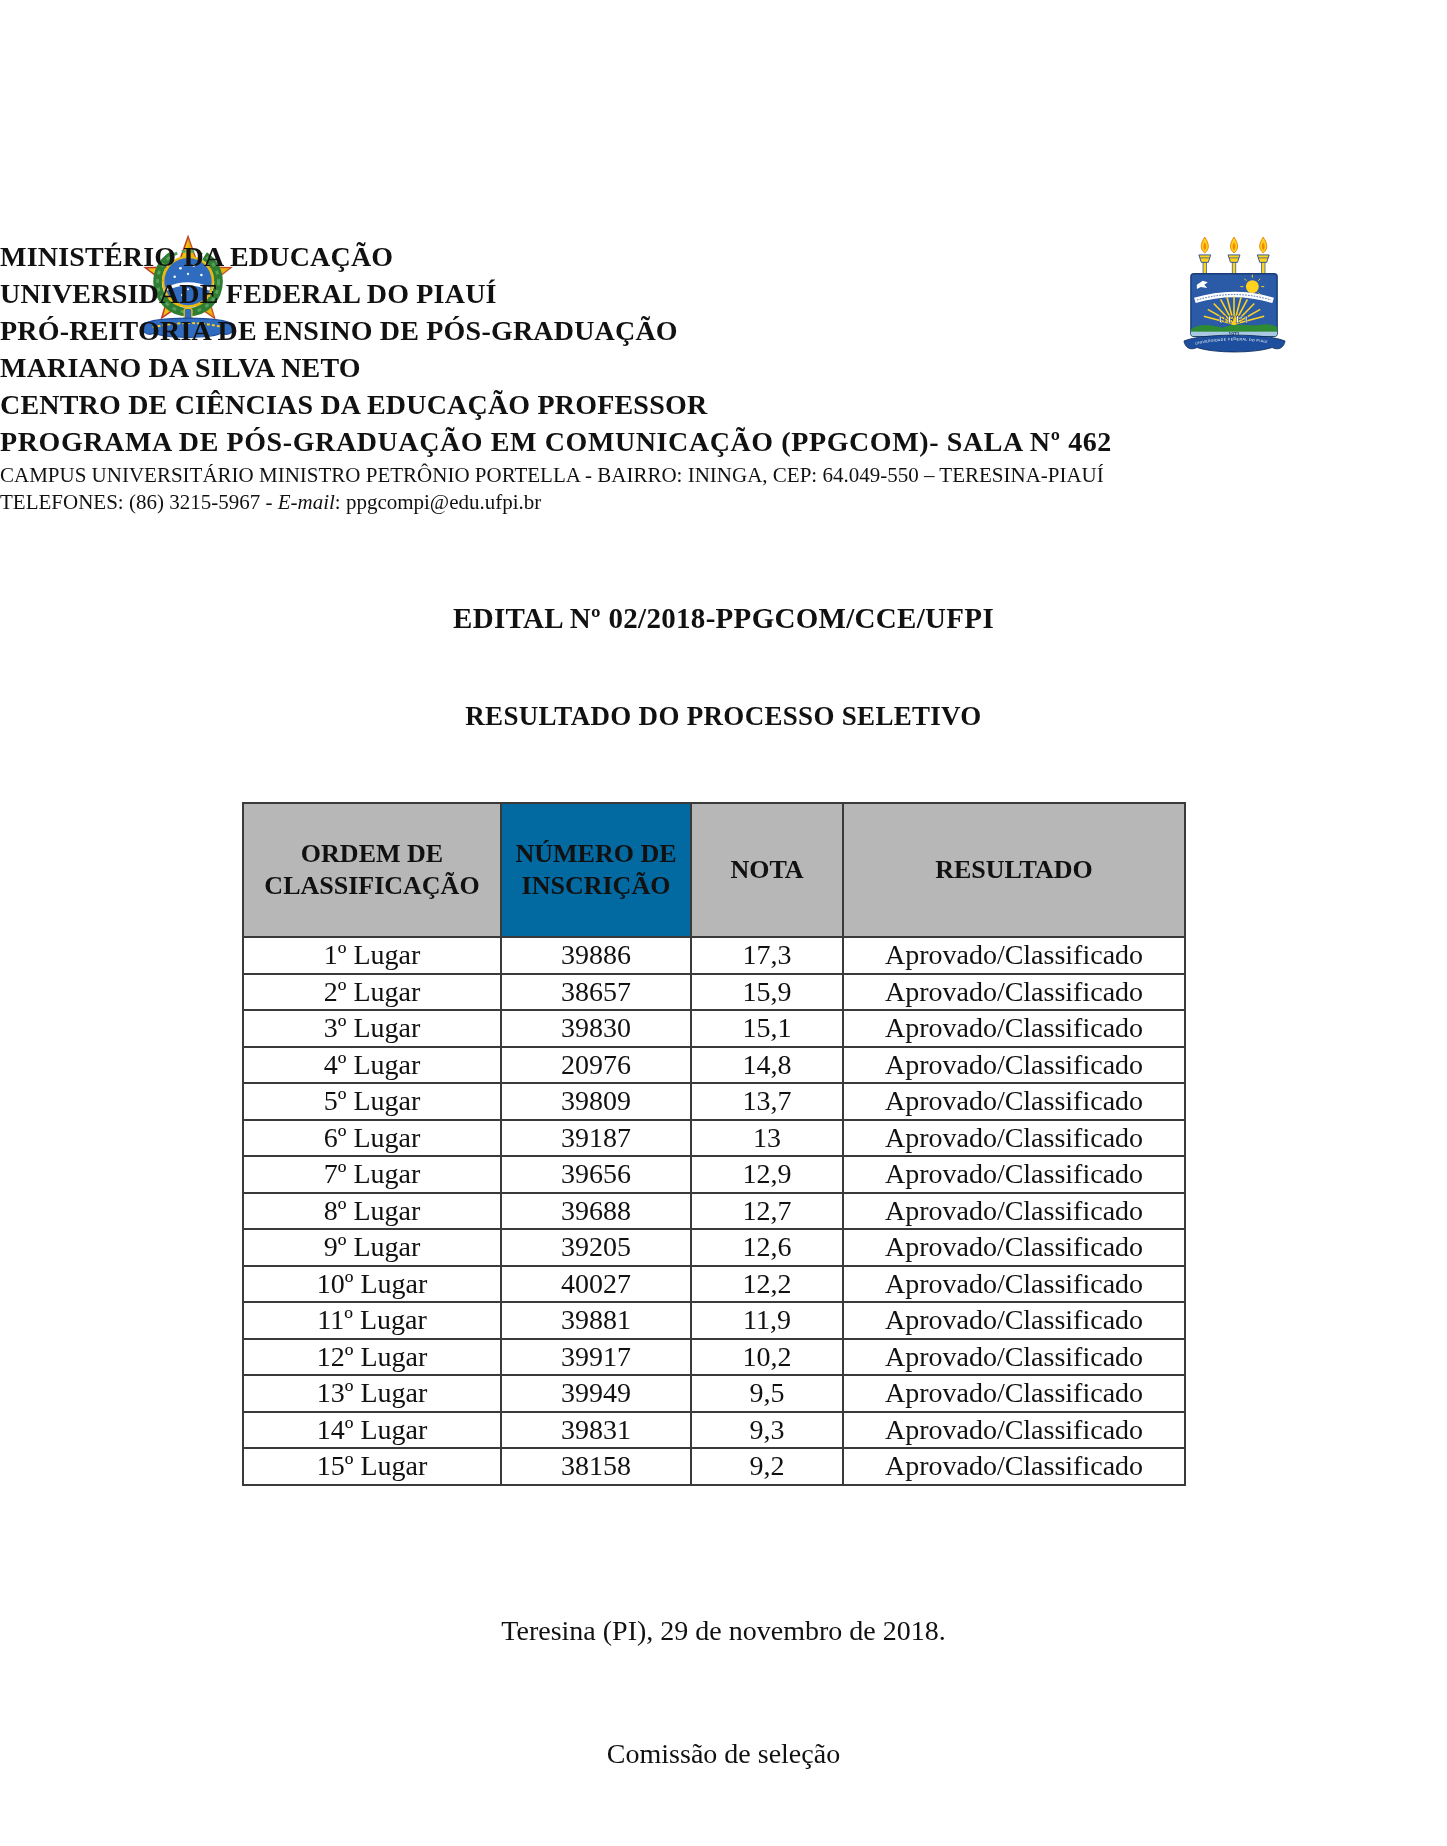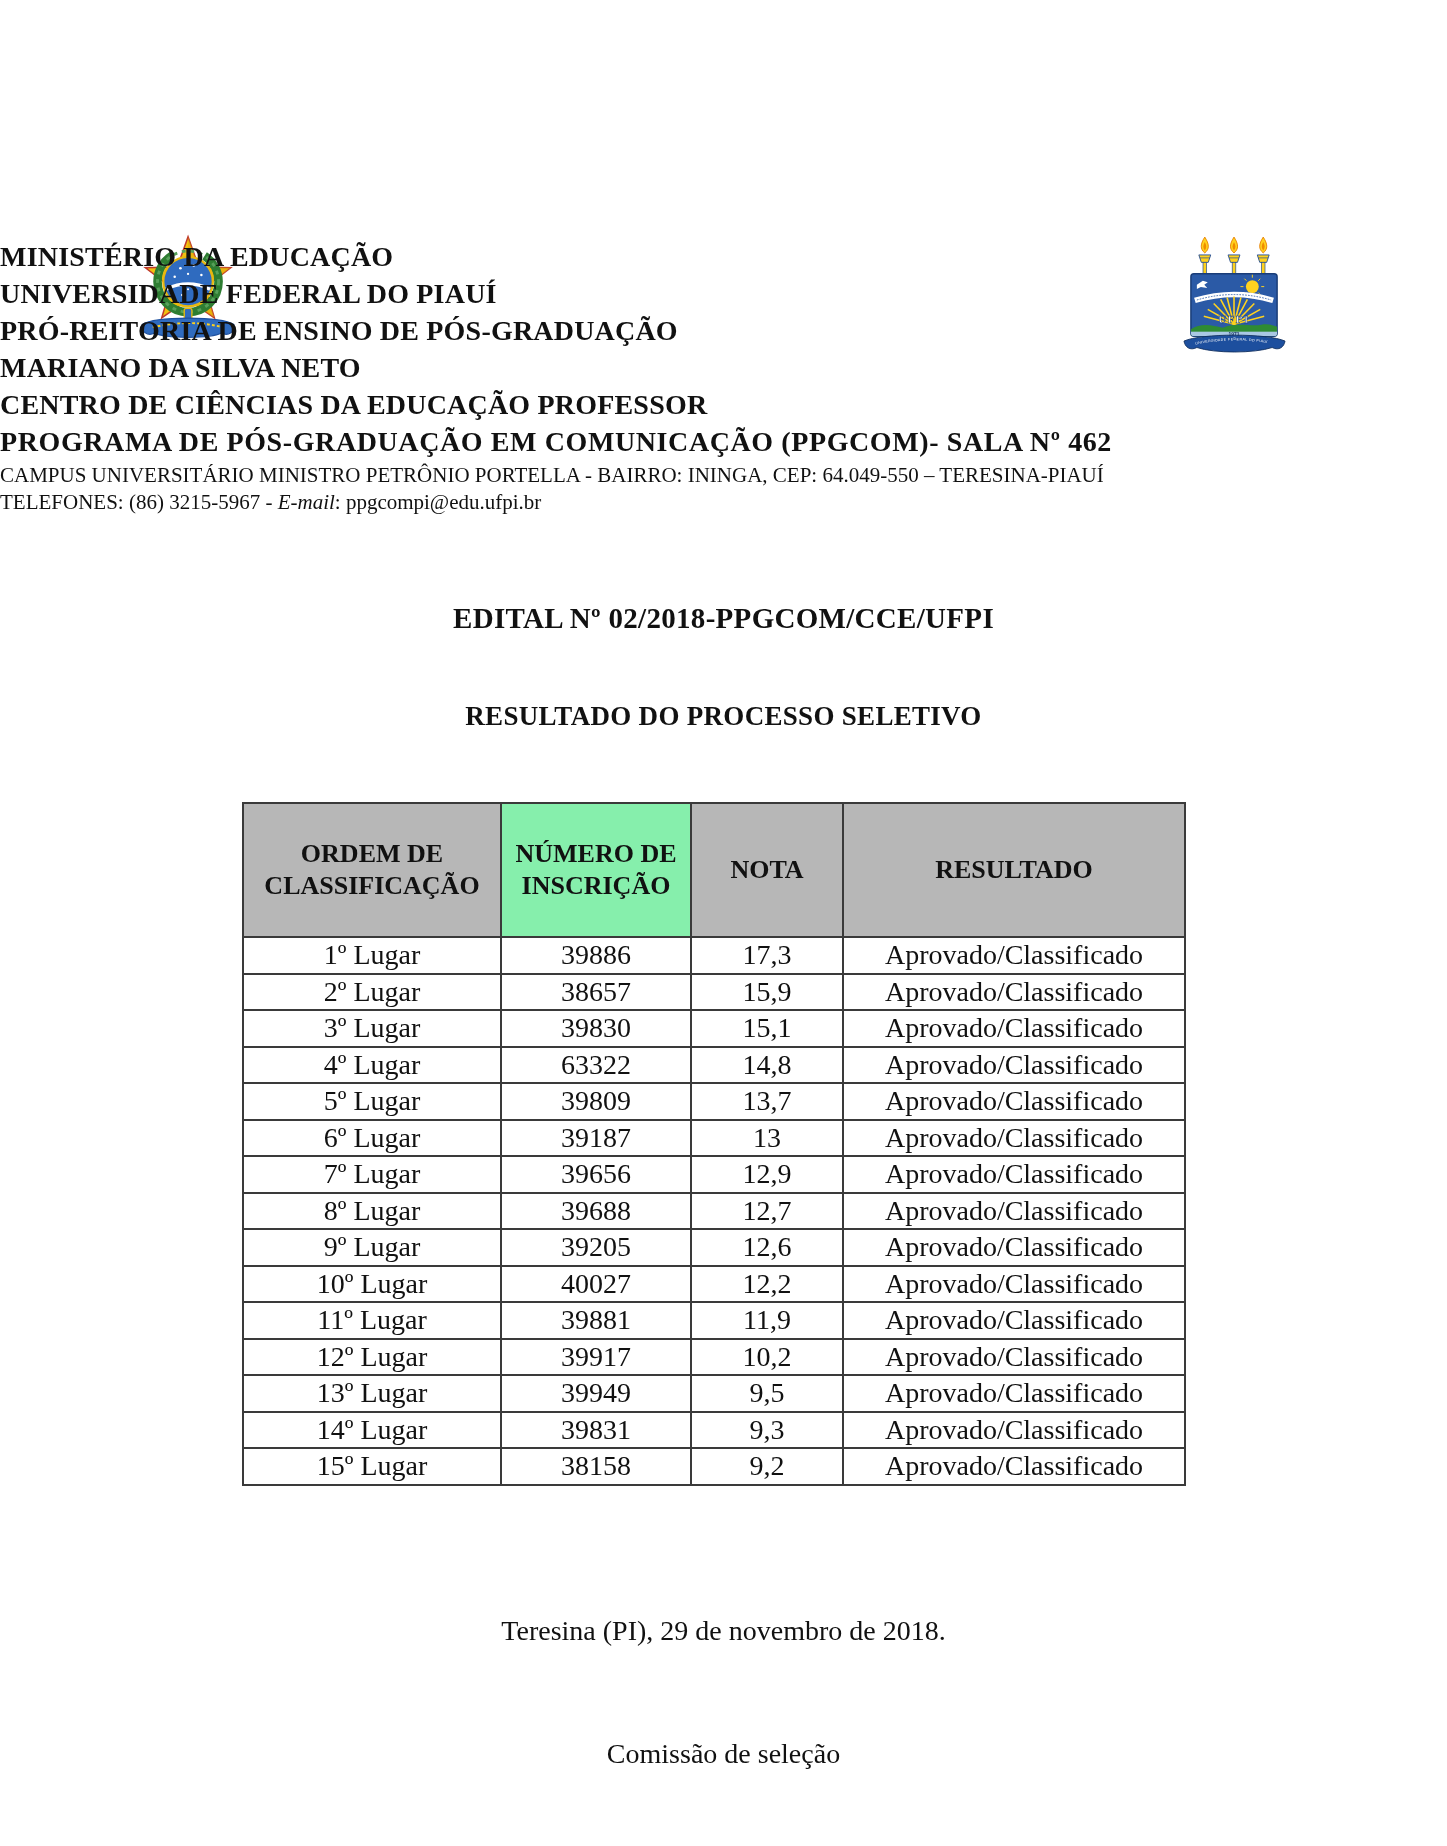--- a/index.html
+++ b/index.html
@@ -206,21 +206,21 @@
   <table class="results-table">
     <colgroup>
         <col class="c1">
         <col class="c2">
         <col class="c3">
         <col class="c4">
       </colgroup>
     <thead>
       <tr>
         <th style="background: rgb(183, 183, 183); margin-left: 7px;">ORDEM DE CLASSIFICAÇÃO</th>
-        <th style="background: #86efac;">NÚMERO DE INSCRIÇÃO</th>
+        <th style="background: #0369a1;">NÚMERO DE INSCRIÇÃO</th>
         <th style="background: rgb(183, 183, 183);">NOTA</th>
         <th style="background: rgb(183, 183, 183);">RESULTADO</th>
       </tr>
     </thead>
     <tbody>
         <tr>
           <td>1º Lugar</td>
           <td>39886</td>
           <td>17,3</td>
           <td>Aprovado/Classificado</td>
@@ -232,21 +232,21 @@
           <td>Aprovado/Classificado</td>
         </tr>
         <tr>
           <td>3º Lugar</td>
           <td>39830</td>
           <td>15,1</td>
           <td>Aprovado/Classificado</td>
         </tr>
         <tr>
           <td>4º Lugar</td>
-          <td>63322</td>
+          <td>20976</td>
           <td>14,8</td>
           <td>Aprovado/Classificado</td>
         </tr>
         <tr>
           <td>5º Lugar</td>
           <td>39809</td>
           <td>13,7</td>
           <td>Aprovado/Classificado</td>
         </tr>
         <tr>

